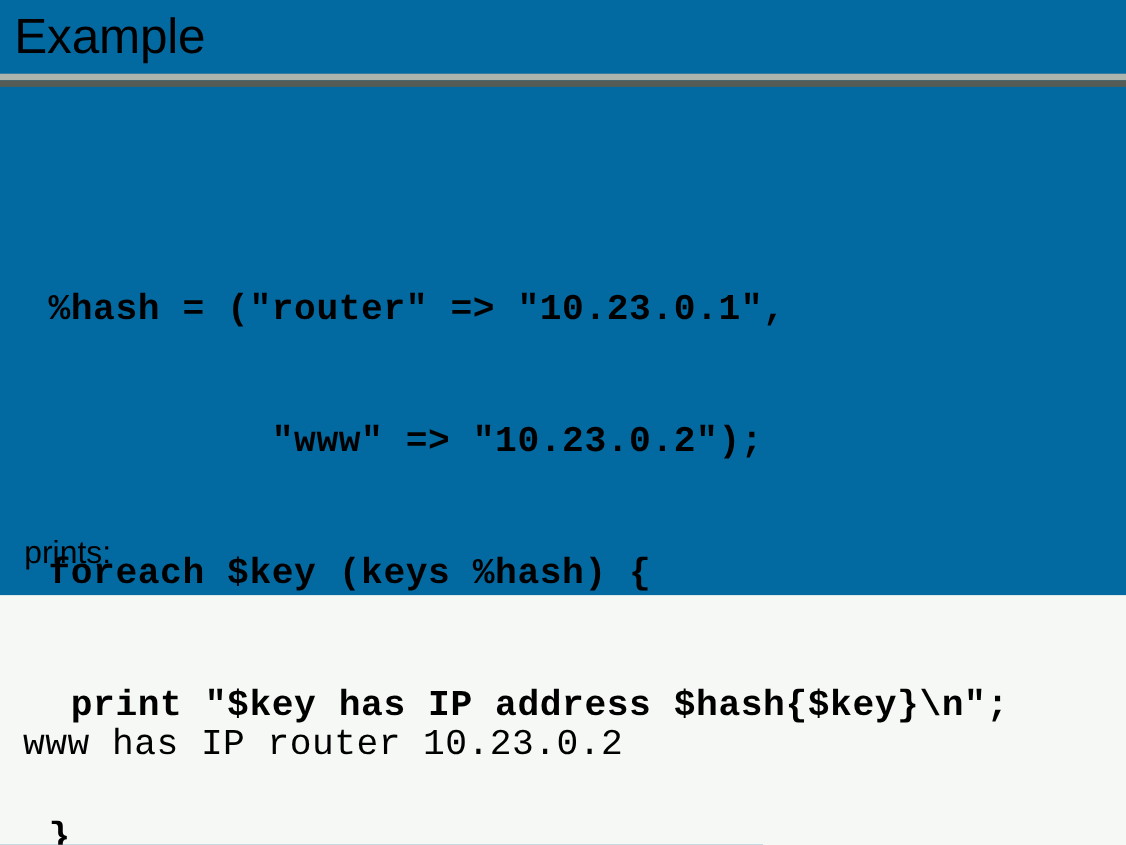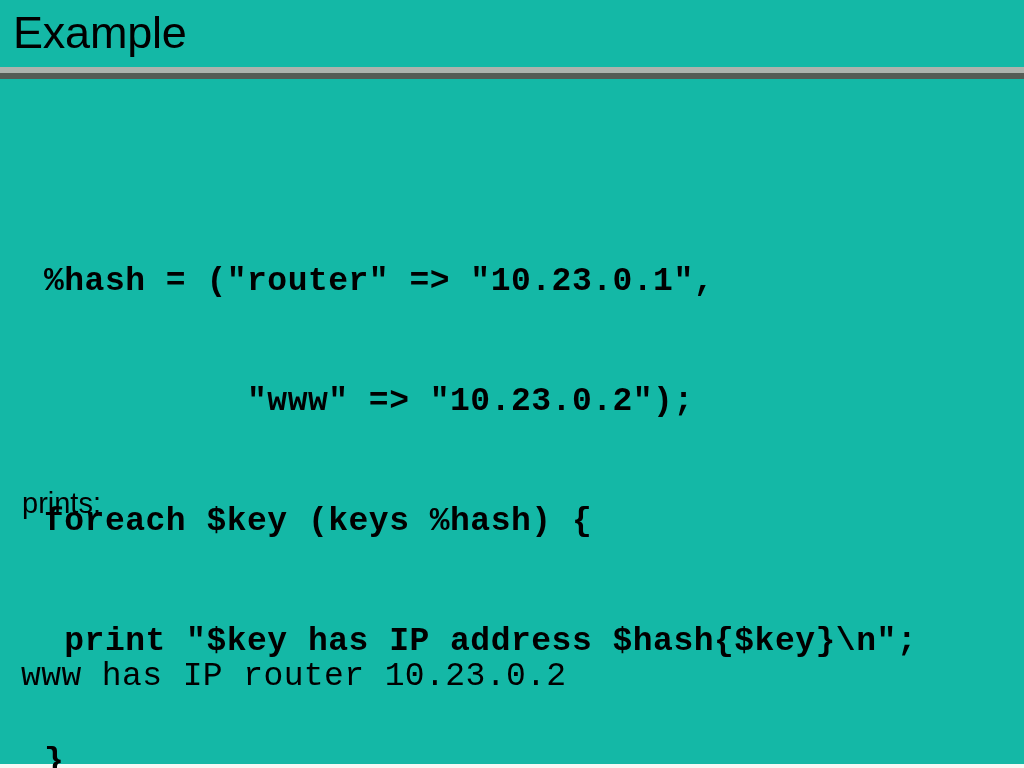--- a/index.html
+++ b/index.html
@@ -13,22 +13,22 @@
     background: #f5f8f4;
     font-family: "Liberation Sans", sans-serif;
     overflow: hidden;
     position: relative;
   }
 
   .slide {
     position: absolute;
     top: 0; left: 0;
     width: 1024px;
-    height: 764px;
-    background: #14b8a6;
+    height: 541px;
+    background: #0369a1;
   }
 
   
   .slide-title {
     position: absolute;
     left: 13px;
     top: 8px;
     font-family: "Liberation Sans", sans-serif;
     font-size: 45px;
     font-weight: normal;

